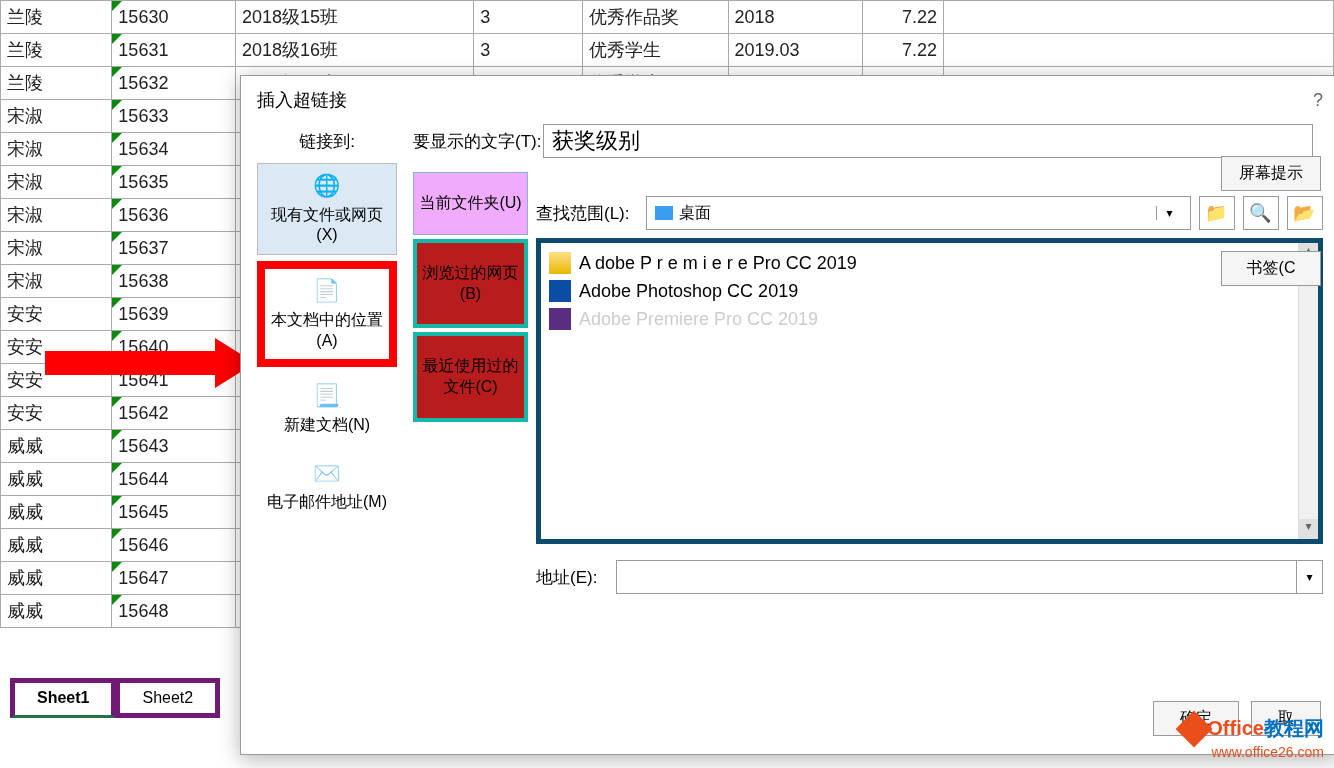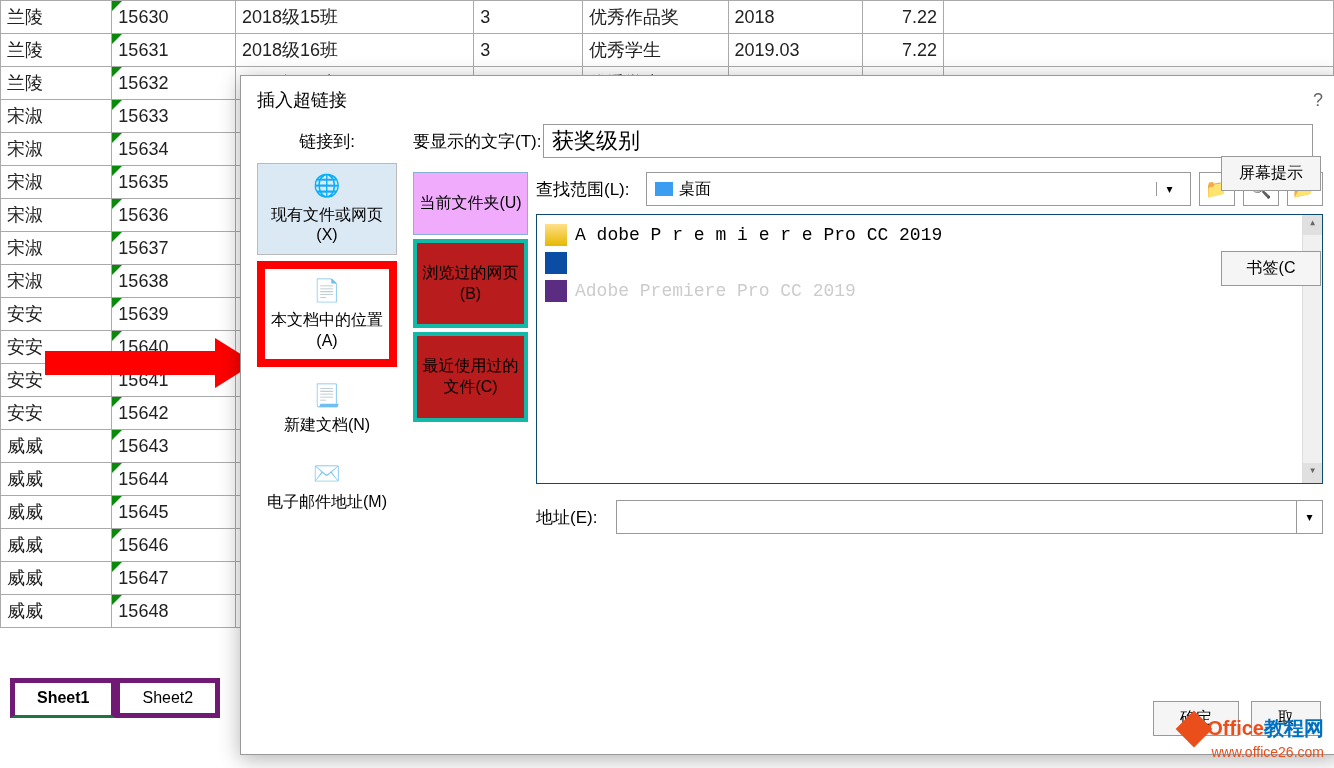--- a/index.html
+++ b/index.html
@@ -50,27 +50,27 @@
 .lbl { width: 130px; font-size: 17px; }
 .txt-input { flex: 1; border: 1px solid #999; height: 34px; padding: 4px 8px; font-size: 22px; margin-right: 10px; }
 .btn { border: 1px solid #999; background: #f5f5f5; padding: 6px 14px; font-size: 16px; }
 .btn.wide { width: 100px; text-align: center; }
 
 .browse-row { display: flex; }
 .subtabs { width: 115px; }
 .subtab { border: 4px solid #14b8a6; background: #b91c1c; text-align: center; padding: 20px 4px; margin-bottom: 4px; font-size: 16px; line-height: 1.3; }
 .subtab.active { background: #f0abfc; border: 1px solid #88b0d5; }
 
-.file-panel { flex: 1; margin-left: 8px; }
+.file-panel { flex: 1; margin-left: 8px; margin-top: 24px; }
 .lookin-row { display: flex; align-items: center; margin-bottom: 8px; }
 .combo { flex: 1; border: 1px solid #999; height: 34px; display: flex; align-items: center; padding: 0 8px; background: #fff; }
 .combo .drop { margin-left: auto; border-left: 1px solid #999; width: 26px; text-align: center; font-size: 12px; }
 .tbtn { width: 36px; height: 34px; border: 1px solid #999; margin-left: 8px; display: flex; align-items: center; justify-content: center; font-size: 18px; background: #fff; }
 
-.file-list { border: 1px solid #0c4a6e; height: 270px; padding: 6px 4px; position: relative; overflow: hidden; font-family: Liberation Mono, monospace; }
+.file-list { border: 5px solid #0c4a6e; height: 306px; padding: 6px 4px; position: relative; overflow: hidden; }
 .file-item { display: flex; align-items: center; padding: 3px 4px; font-size: 18px; }
 .fi-ico { width: 22px; height: 22px; margin-right: 8px; display: inline-block; }
 .fi-ico.yellow { background: linear-gradient(#ffe08a,#e6b800); }
 .fi-ico.blue { background: #0b4da2; }
 .fi-ico.purple { background: #5a2d82; }
 .fi-faded { color: #ccc; }
 .scrollbar { position: absolute; right: 0; top: 0; width: 20px; height: 100%; background: #f0f0f0; border-left: 1px solid #ddd; }
 .sb-btn { height: 20px; text-align: center; font-size: 12px; color: #666; background: #e0e0e0; }
 .sb-btn.bot { position: absolute; bottom: 0; width: 100%; }
 
@@ -370,20 +370,21 @@
           </div>
 
           <div class="file-list">
             <div id="file-items">
                 <div class="file-item">
                   <span class="fi-ico yellow"></span>
                   <span>A dobe P r e m i e r e Pro CC 2019</span>
                 </div>
                 <div class="file-item">
                   <span class="fi-ico blue"></span>
+                  <span>Adobe Photoshop CC 2019</span>
                 </div>
                 <div class="file-item fi-faded">
                   <span class="fi-ico purple"></span>
                   <span>Adobe Premiere Pro CC 2019</span>
                 </div>
               </div>
             <div class="scrollbar">
               <div class="sb-btn">▴</div>
               <div class="sb-btn bot">▾</div>
             </div>

